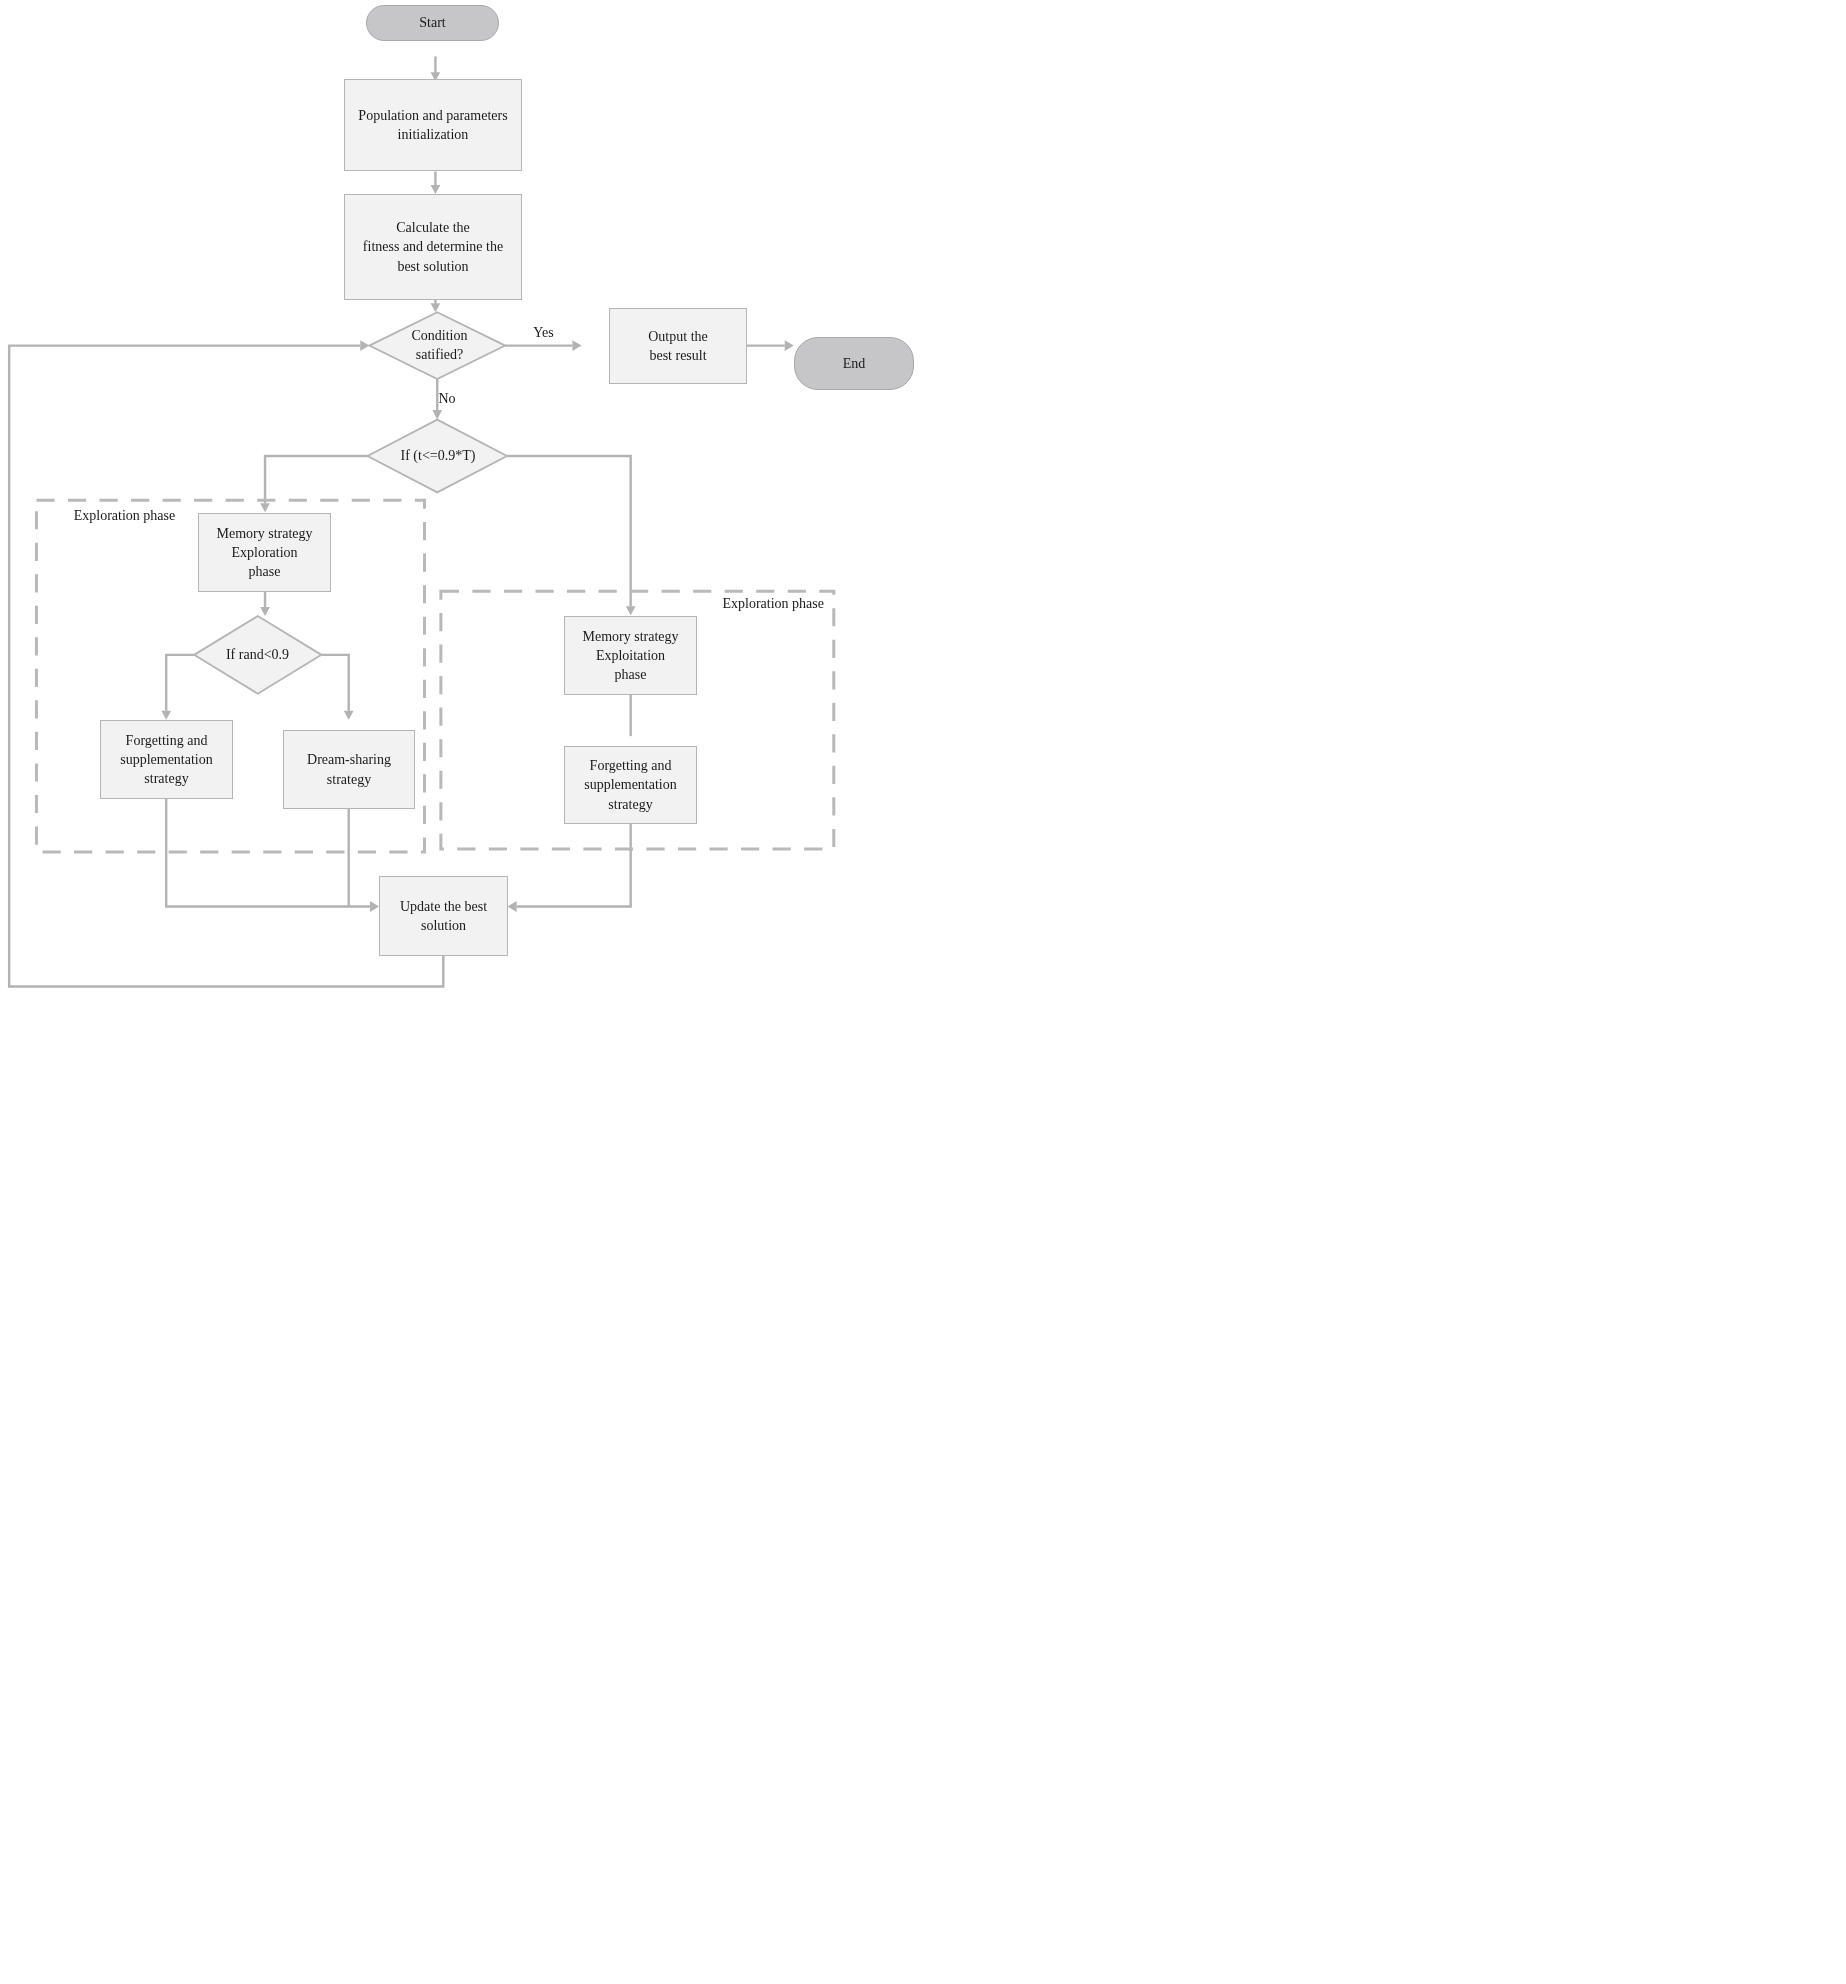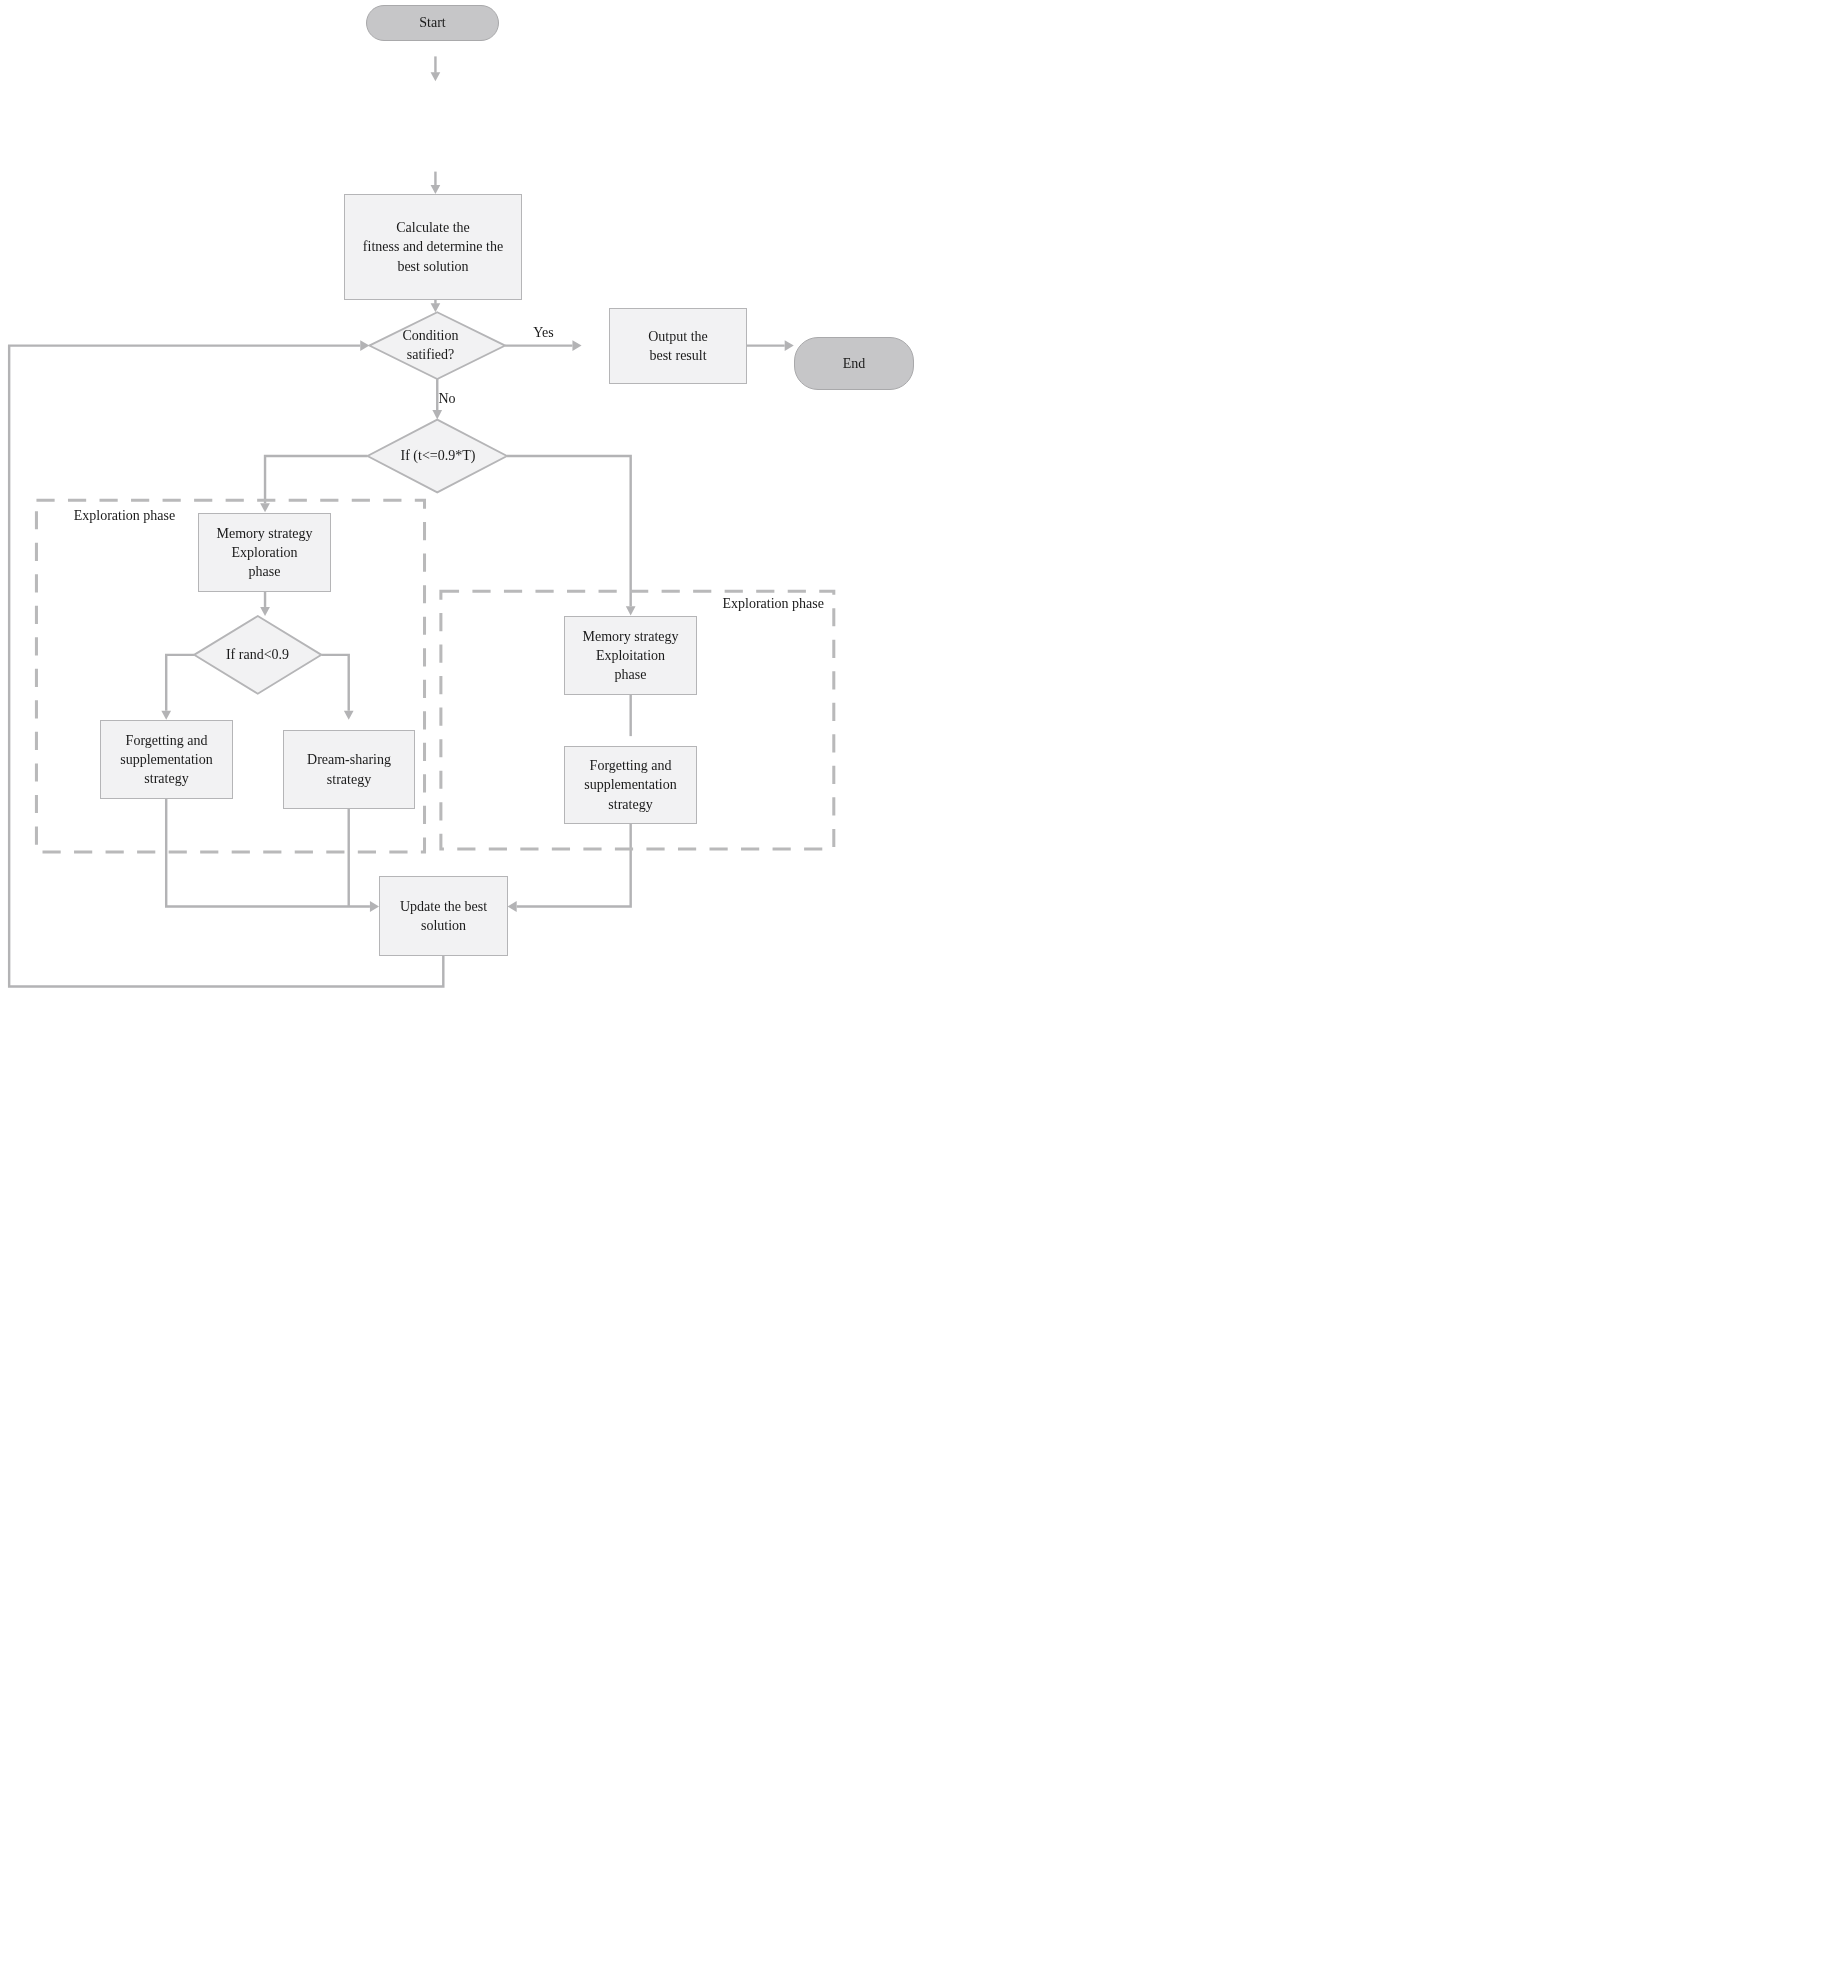--- a/index.html
+++ b/index.html
@@ -107,20 +107,24 @@
       <polygon points="721,515 833,570 721,625 609,570"></polygon>
       <polygon points="721,692 836,752 721,812 606,752"></polygon>
       <polygon points="425,1016 530,1080 425,1144 320,1080"></polygon>
     </g>
   </svg>
 
   <div class="node pill" style="left:366px;top:4.9px;width:133px;height:36px;border-radius:25.5px;">
     <span>Start</span>
   </div>
 
+  <div class="node" style="left:344px;top:79px;width:178px;height:92px;">
+    <span>Population and parameters
+initialization</span>
+  </div>
 
   <div class="node" style="left:344px;top:194px;width:178px;height:106px;">
     <span>Calculate the
 fitness and determine the
 best solution</span>
   </div>
 
   <div class="node" style="left:582px;top:308px;width:138px;height:76px;margin-left:27px;">
     <span>Output the
 best result</span>
@@ -157,21 +161,21 @@
     <span>Forgetting and
 supplementation
 strategy</span>
   </div>
 
   <div class="node" style="left:379px;top:876px;width:129px;height:80px;">
     <span>Update the best
 solution</span>
   </div>
 
-  <div class="dlabel" style="left:370px;top:320px;width:121px;height:51px;">Condition
+  <div class="dlabel" style="left:379px;top:320px;width:121px;height:51px;">Condition
 satified?</div>
   <div class="dlabel" style="left:365px;top:438px;width:146px;height:36px;">If (t&lt;=0.9*T)</div>
   <div class="dlabel" style="left:197px;top:637px;width:121px;height:36px;">If rand&lt;0.9</div>
 
   <div class="elabel" style="left:519px;top:325px;width:49px;">Yes</div>
   <div class="elabel" style="left:425px;top:391px;width:44px;">No</div>
 
   <div class="plabel" style="left:58px;top:508px;width:133px;text-align:center;">Exploration phase</div>
   <div class="plabel" style="left:642px;top:596px;width:182px;text-align:right;">Exploration phase</div>
 

